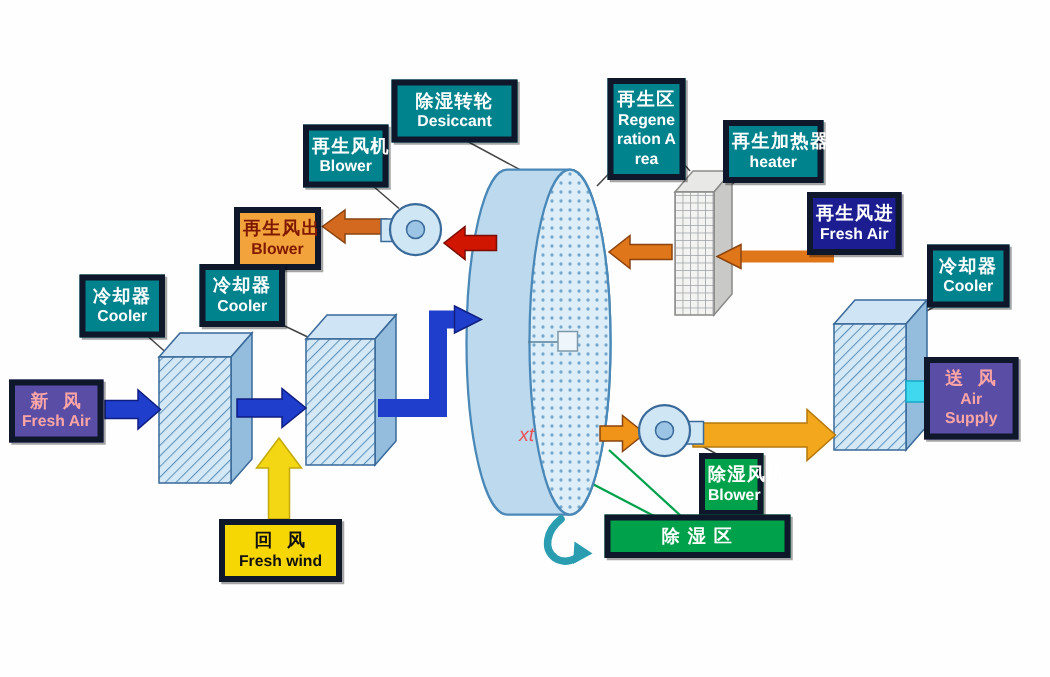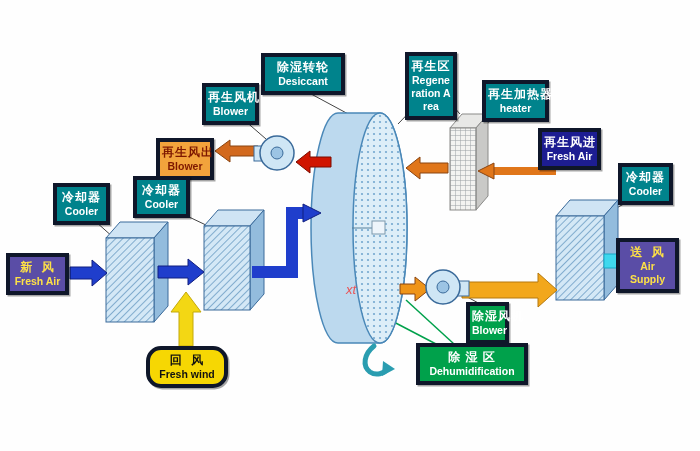--- a/index.html
+++ b/index.html
@@ -8,22 +8,22 @@
   .stage { position:relative; width:700px; height:451px; background:#fefefe; overflow:hidden; }
   svg.diagram { position:absolute; left:0; top:0; }
   .lbl { position:absolute; text-align:center; padding:3px 2px; border:4px solid #0f172a;
          box-shadow:1.5px 1.5px 0 rgba(0,0,0,.35); line-height:1.25; z-index:5; }
   .lbl .zh { font-size:12px; font-weight:bold; letter-spacing:1px; white-space:pre; }
   .lbl .en { font-size:10.5px; font-weight:bold; }
   .lbl.break .en { word-break:break-all; }
   .teal   { background:#00838C; color:#ffffff; }
   .orange { background:#F2A33C; color:#7E1800; }
   .navy   { background:#1D1D92; color:#ffffff; }
-  .purple { background:#5A4DA6; color:#fde047; }
-  .yellow { background:#F6D703; color:#111111;border-radius:15px; }
+  .purple { background:#5A4DA6; color:#fca5a5; }
+  .yellow { background:#F6D703; color:#111111; }
   .green  { background:#00A14B; color:#ffffff; }
   .wm { position:absolute; left:346px; top:282px; font-size:13px; color:#ef4444; opacity:.9;
         font-style:italic; z-index:4; }
 </style>
 </head>
 <body>
 
 <div class="stage">
 
   <svg class="diagram" width="700" height="451" viewBox="0 0 700 451">
@@ -178,23 +178,22 @@
   <div class="lbl yellow" style="left:146px;top:346px;width:82px">
     <div class="zh">回  风</div>
     <div class="en">Fresh wind</div>
   </div>
 
   <div class="lbl green" style="left:466px;top:302px;width:43px">
     <div class="zh">除湿风机</div>
     <div class="en">Blower</div>
   </div>
 
-  <div class="lbl green" style="left:416px;top:343px;width:112px">
+  <div class="lbl green" style="left:403px;top:343px;width:124px">
     <div class="zh">除 湿 区</div>
-    <div class="en">Dehumidification</div>
   </div>
 
   <div class="lbl purple" style="left:616px;top:238px;width:63px">
     <div class="zh">送  风</div>
     <div class="en">Air Supply</div>
   </div>
 
   <span class="wm">xt</span>
 </div>
 

